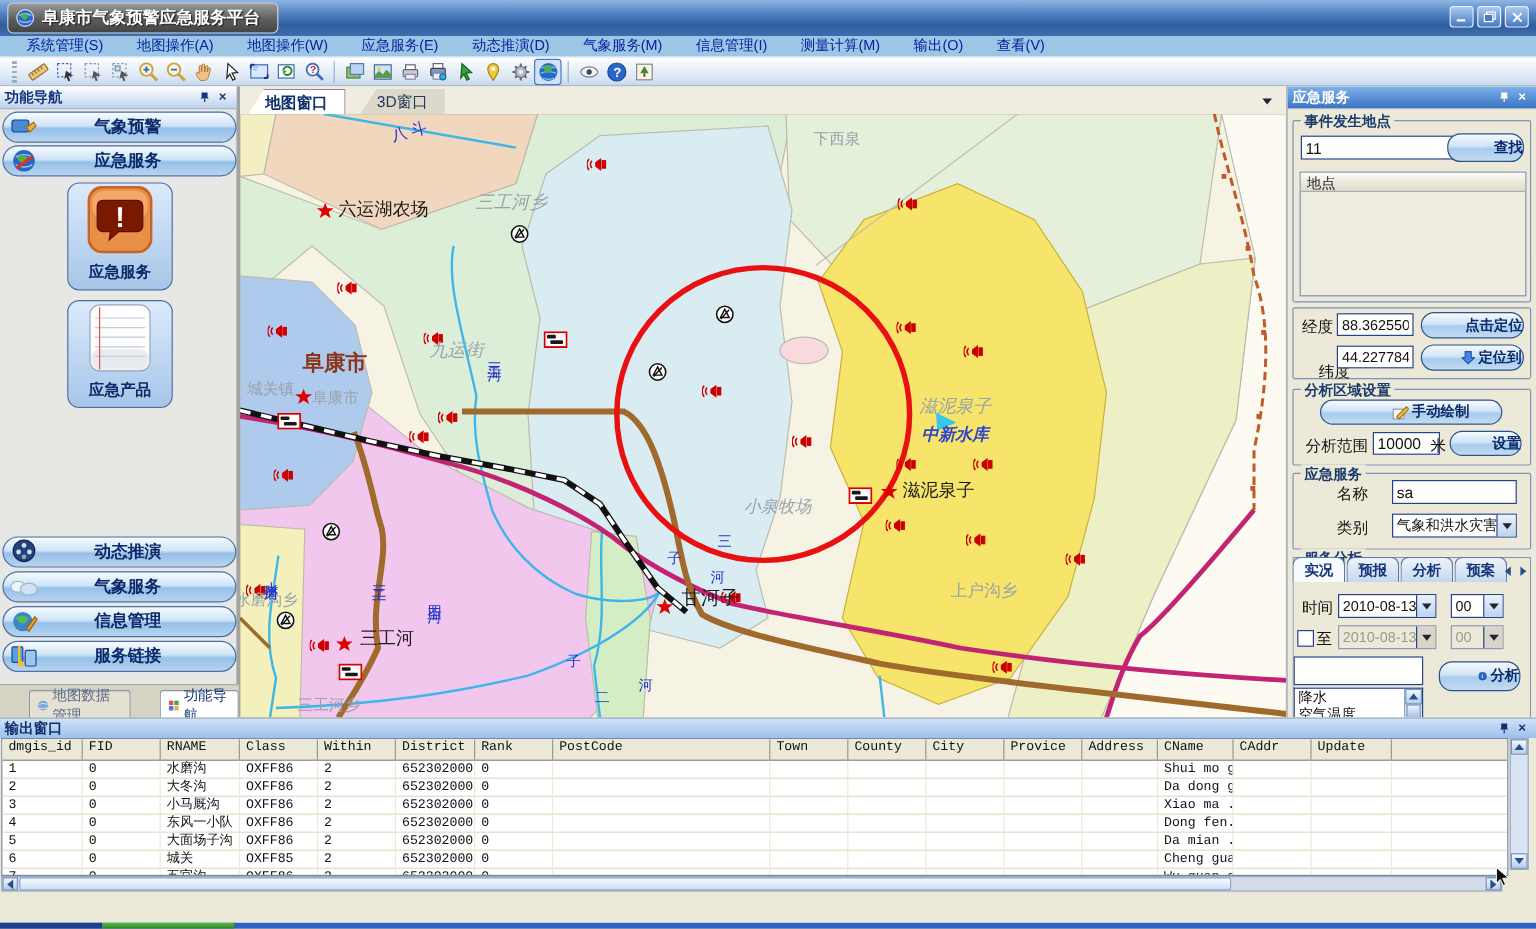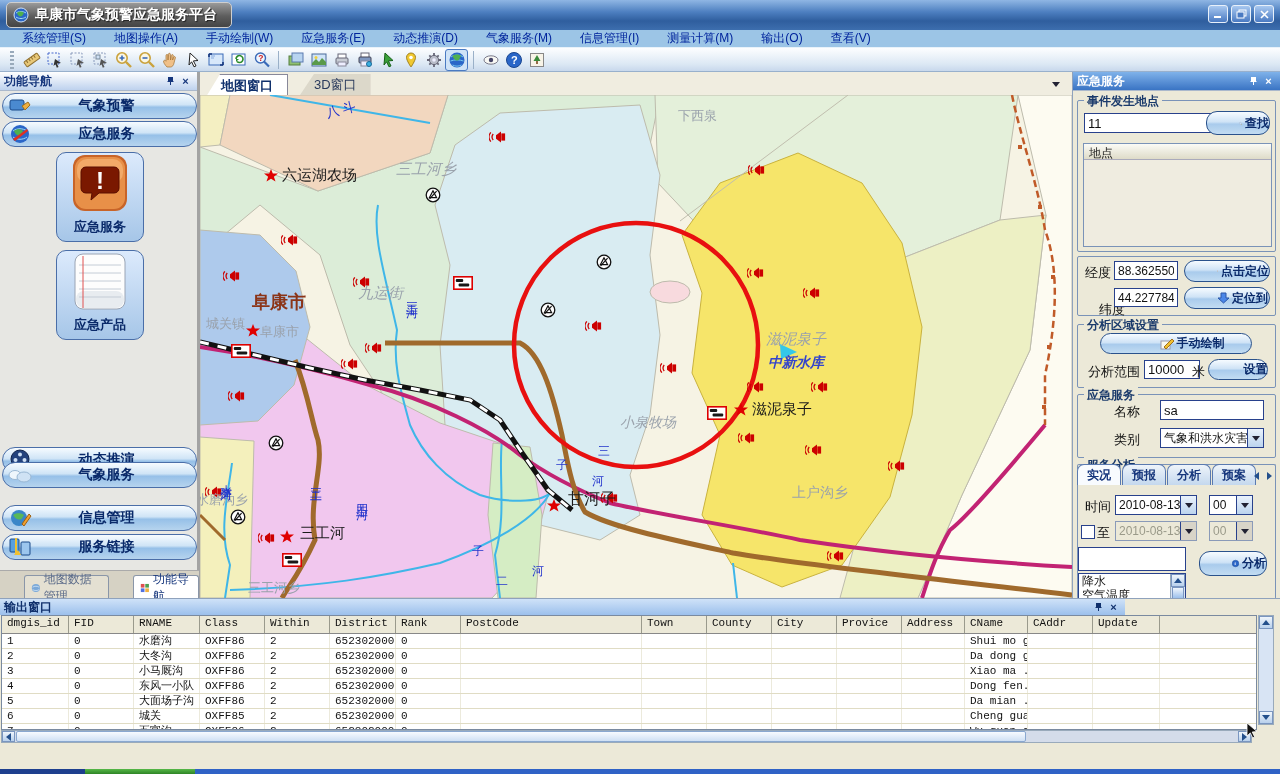--- a/index.html
+++ b/index.html
@@ -104,21 +104,21 @@
   .list-item{font-size:12px;color:#111;padding:0 3px;line-height:14px;white-space:nowrap;}
   .vscroll{position:absolute;background:#d8e4f4;border-left:1px solid #9ab;}
   .sb-btn{position:absolute;left:0;width:100%;height:13px;background:linear-gradient(#f0f6fc,#b8d0ec);
     border:1px solid #7a96c0;box-sizing:border-box;display:grid;place-items:center;}
   .tri-up{width:0;height:0;border-left:4px solid transparent;border-right:4px solid transparent;border-bottom:5px solid #24508c;}
   .tri-dn{width:0;height:0;border-left:4px solid transparent;border-right:4px solid transparent;border-top:5px solid #24508c;}
   .tri-lf{width:0;height:0;border-top:4px solid transparent;border-bottom:4px solid transparent;border-right:5px solid #24508c;}
   .tri-rt{width:0;height:0;border-top:4px solid transparent;border-bottom:4px solid transparent;border-left:5px solid #24508c;}
   
   #output{position:absolute;left:0;top:598px;width:1280px;height:145px;background:#ece9d8;border-top:1px solid #8fa2bc;box-sizing:border-box;}
-  #output-head{position:absolute;left:0;top:0;width:1125px;height:16px;
+  #output-head{position:absolute;left:0;top:0;width:1280px;height:16px;
     background:linear-gradient(#cfe2f8,#9cc0ec);display:flex;align-items:center;padding:0 4px;box-sizing:border-box;
     color:#10306c;font-weight:bold;font-size:12px;}
   #grid{position:absolute;left:1px;top:16px;width:1256px;height:115px;background:#fff;border:1px solid #7a8aa0;
     box-sizing:border-box;overflow:hidden;font-family:"Liberation Mono",monospace;}
   #grid-head{display:flex;height:17px;background:#ece9d8;border-bottom:1px solid #888;}
   #grid-head .hcell{font-size:11px;color:#111;padding:1px 5px;border-right:1px solid #9a9a8c;
     box-sizing:border-box;overflow:hidden;white-space:nowrap;flex-shrink:0;}
   .trow{display:flex;height:14px;border-bottom:1px solid #e0dcc4;}
   .trow .tcell{font-size:11px;color:#111;padding:0 5px;border-right:1px solid #eceadc;
     box-sizing:border-box;overflow:hidden;white-space:nowrap;flex-shrink:0;line-height:14px;}
@@ -164,21 +164,21 @@
           <svg width="9" height="9">
             <path d="M1 1l7 7M8 1L1 8" stroke="#fff" stroke-width="1.6"></path>
           </svg>
         </div>
     </div>
   </div>
 
   <div id="menubar">
       <span class="menu-item">系统管理(S)</span>
       <span class="menu-item">地图操作(A)</span>
-      <span class="menu-item">手动绘制(W)</span>
+      <span class="menu-item">地图操作(W)</span>
       <span class="menu-item">应急服务(E)</span>
       <span class="menu-item">动态推演(D)</span>
       <span class="menu-item">气象服务(M)</span>
       <span class="menu-item">信息管理(I)</span>
       <span class="menu-item">测量计算(M)</span>
       <span class="menu-item">输出(O)</span>
       <span class="menu-item">查看(V)</span>
     </div>
 
   <div id="toolbar">
@@ -391,21 +391,21 @@
           <svg width="24" height="24" viewBox="0 0 24 24">
               <circle cx="12" cy="11" r="9" fill="#24427c" stroke="#12234a"></circle>
               <circle cx="12" cy="6.5" r="2" fill="#cfe0f4"></circle>
               <circle cx="7.5" cy="12" r="2" fill="#cfe0f4"></circle>
               <circle cx="16.5" cy="12" r="2" fill="#cfe0f4"></circle>
               <circle cx="12" cy="16" r="2" fill="#8aa"></circle>
             </svg>
           </span>
         <span class="nv-label">动态推演</span>
       </div>
-      <div class="navbtn" style="top:390px;">
+      <div class="navbtn" style="top:404px;">
         <span class="nv-icon">
           <svg width="26" height="18" viewBox="0 0 26 18">
               <ellipse cx="8" cy="9" rx="6" ry="4.5" fill="#eef6fc" stroke="#9ab8d4"></ellipse>
               <ellipse cx="17" cy="11" rx="7" ry="5" fill="#cfe2f4" stroke="#9ab8d4"></ellipse>
             </svg>
           </span>
         <span class="nv-label">气象服务</span>
       </div>
       <div class="navbtn" style="top:433px;">
         <span class="nv-icon">

